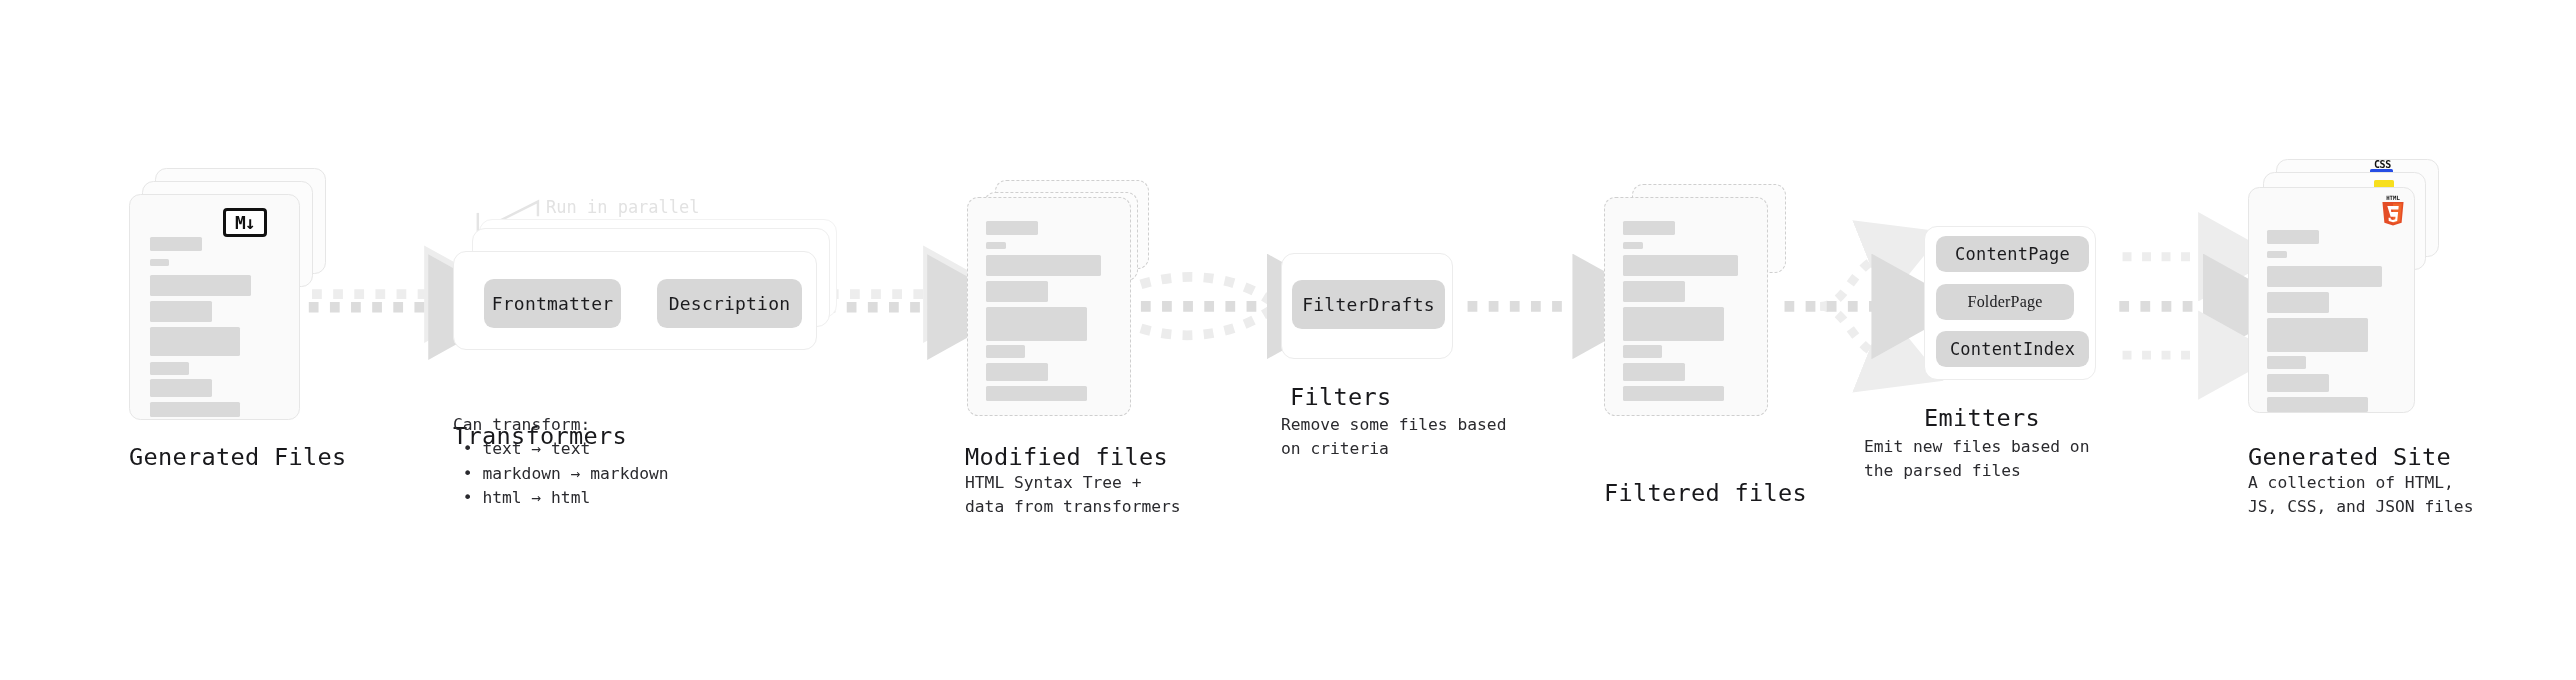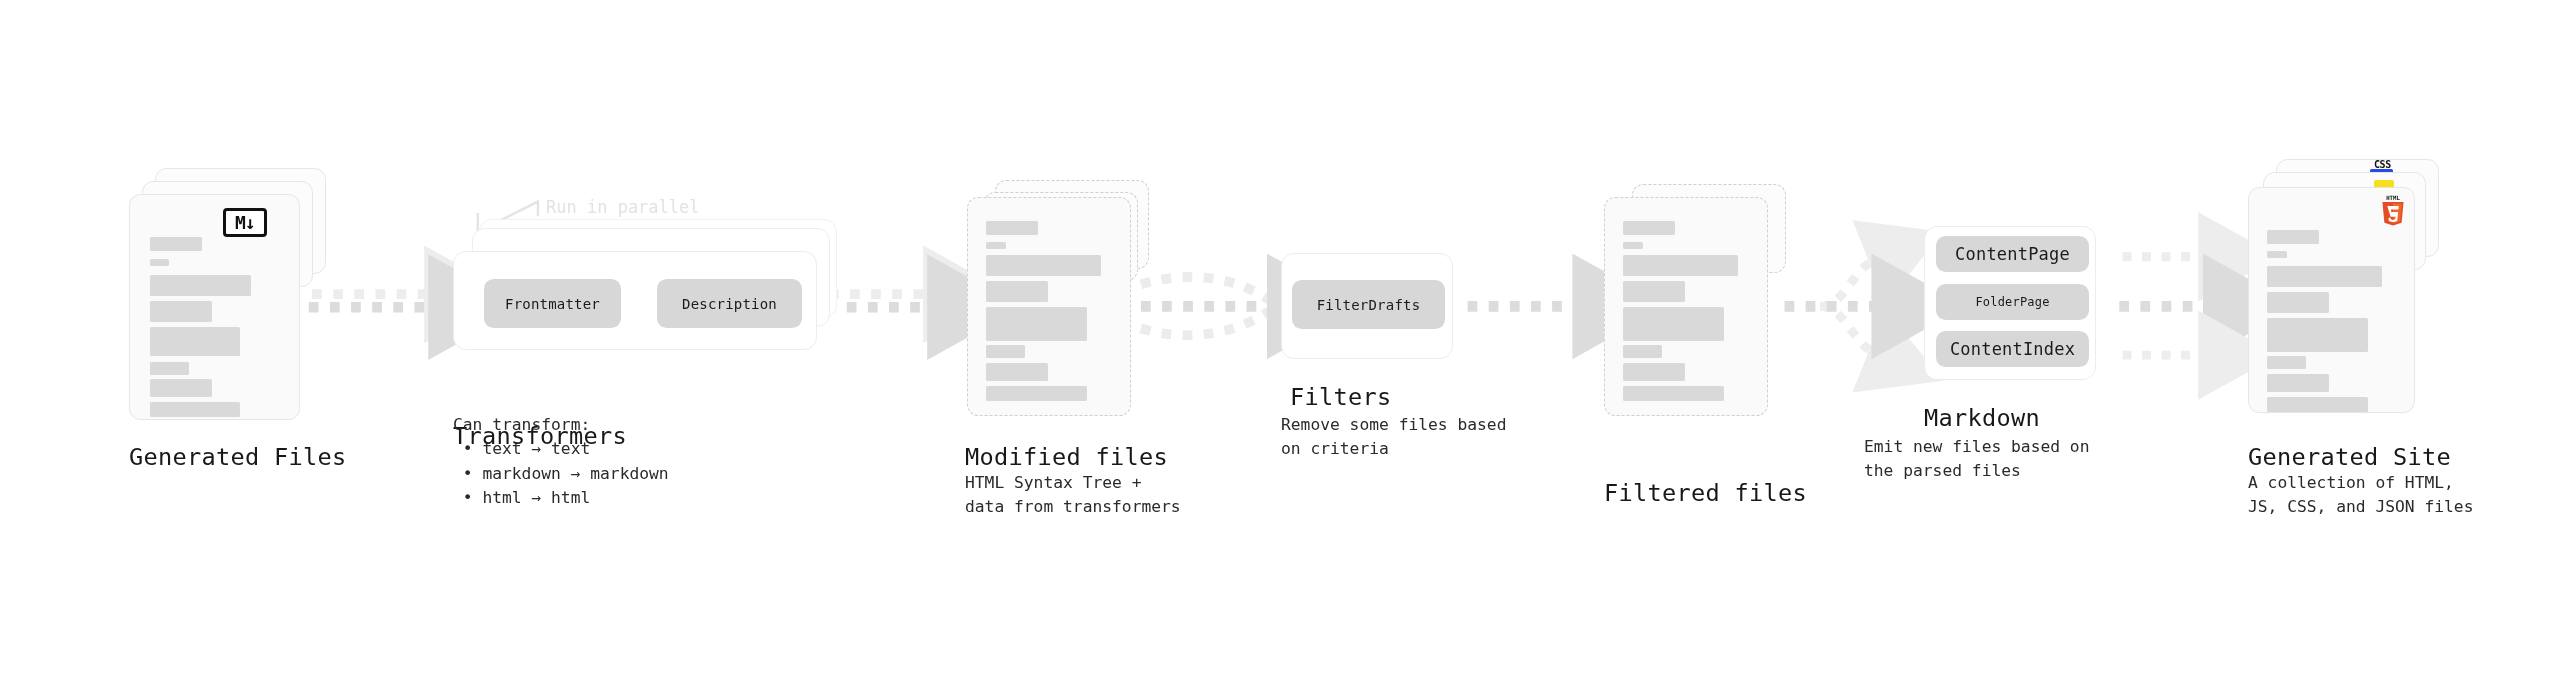--- a/index.html
+++ b/index.html
@@ -18,21 +18,21 @@
 
   
   .title{position:absolute;font-size:23.6px;letter-spacing:0.3px;color:#18181b;white-space:nowrap;}
   .caption{position:absolute;font-size:16.3px;line-height:24.4px;color:#2a2a2e;white-space:pre;}
 
   
   .group{position:absolute;border:1.6px solid #ececec;border-radius:13px;background:#ffffff;box-sizing:border-box;}
   .group.g1{border-color:#f2f2f2;}
   .group.g2{border-color:#eeeeee;}
   .node{position:absolute;background:#d7d7d7;border-radius:9.8px;display:flex;align-items:center;justify-content:center;
-        font-size:14px;color:#1b1b1e;letter-spacing:0.2px;box-sizing:border-box;white-space:nowrap;}
+        font-size:18px;color:#1b1b1e;letter-spacing:0.2px;box-sizing:border-box;white-space:nowrap;}
   .node.fade1{background:#e4e4e4;color:transparent;}
   .node.fade2{background:#ededed;color:transparent;}
 
   
   .mdbadge{position:absolute;border:3.3px solid #111;border-radius:4.1px;background:#fff;
            display:flex;align-items:center;justify-content:center;font-weight:bold;font-size:18px;color:#111;
            letter-spacing:-0.8px;box-sizing:border-box;}
   .mdbadge.f1{opacity:.55;}
   .mdbadge.f2{opacity:.75;}
 
@@ -198,24 +198,24 @@
       <div class="skel" style="left:18px;top:165px;width:62px;height:18px;"></div>
       <div class="skel" style="left:18px;top:188px;width:101px;height:14.6px;"></div>
     </div>
 
     <div class="title" style="left:1604px;top:443px;margin-top:36px;">Filtered files</div>
   </div>
 
   <div>
     <div class="group" style="left:1924px;top:226px;width:172px;height:154px;"></div>
     <div class="node" style="left:1936px;top:236px;width:153px;height:36px;font-size:17px;">ContentPage</div>
-    <div class="node" style="left:1936px;top:284px;width:153px;height:36px;font-size:12px;">FolderPage</div>
+    <div class="node" style="left:1936px;top:284px;width:138px;height:36px;font-size:16px;font-family:Liberation Serif, serif;">FolderPage</div>
     <div class="node" style="left:1936px;top:331px;width:153px;height:36px;font-size:17px;">ContentIndex</div>
 
-    <div class="title" style="left:1924px;top:404px;">Markdown</div>
+    <div class="title" style="left:1924px;top:404px;">Emitters</div>
     <div class="caption" style="left:1864px;top:435px;">Emit new files based on
 the parsed files</div>
   </div>
 
   <div>
     <div class="card ghost" style="left:2276px;top:159px;width:163px;height:98px;"></div>
     <div class="cssbadge" style="left:2370px;top:169px;width:23px;height:4.9px;"></div>
     <div class="csstxt" style="left:2374px;top:159px;">CSS</div>
 
     <div class="card ghost" style="left:2263px;top:172px;width:163px;height:98px;"></div>

